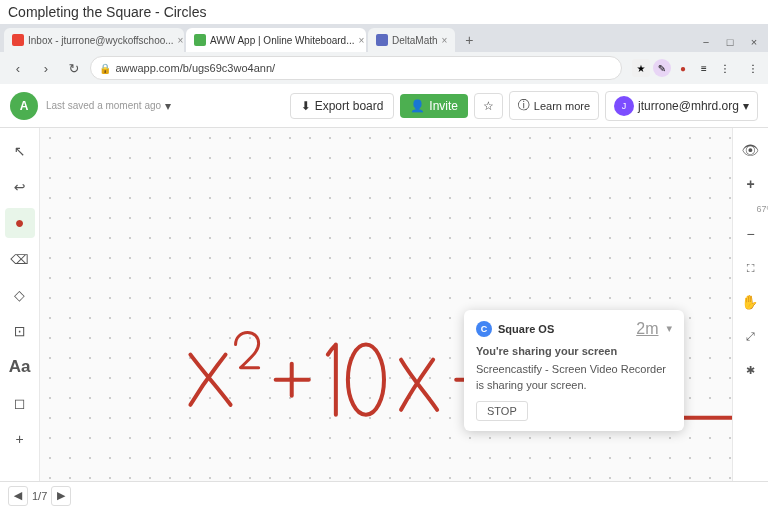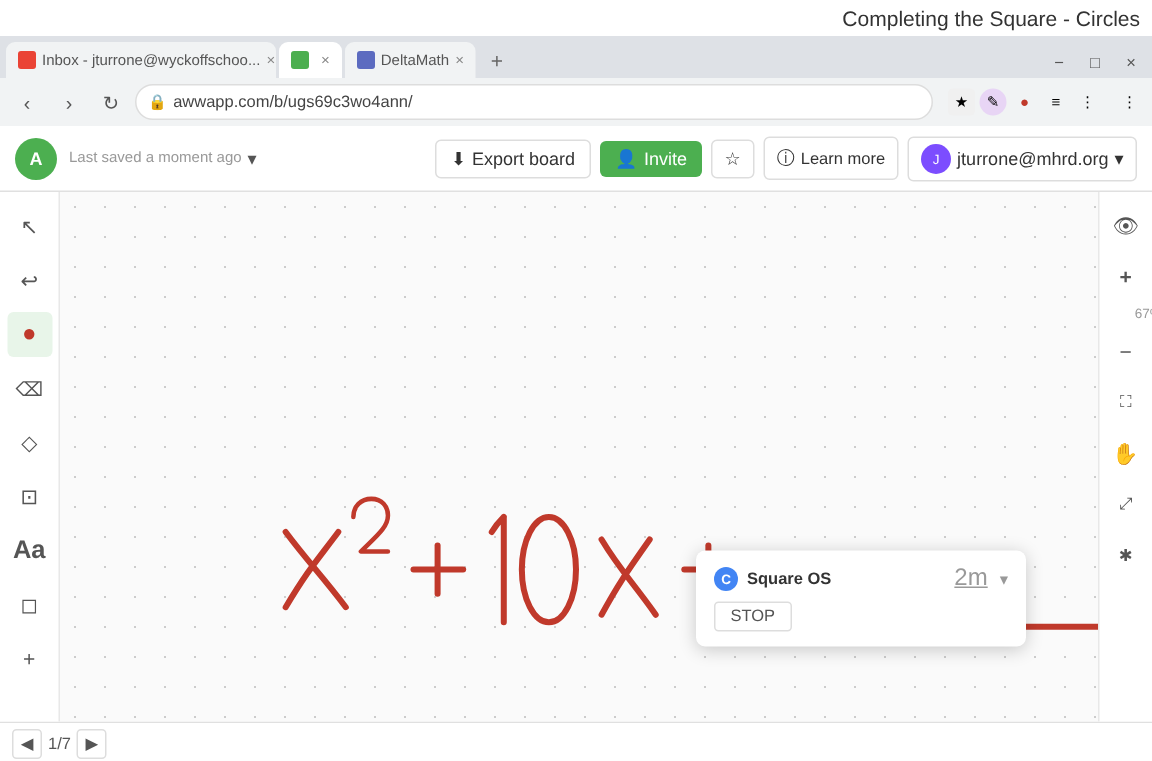--- a/index.html
+++ b/index.html
@@ -5,21 +5,20 @@
     * { margin: 0; padding: 0; box-sizing: border-box; }
     body { width: 768px; height: 507px; overflow: hidden; font-family: 'Arial', sans-serif; background: #fff; }
 
     
     .page-title-bar {
       background: #fff;
       padding: 4px 8px;
       font-size: 14px;
       color: #333;
       border-bottom: none;
-      text-align: right;
     }
 
     
     .browser-frame {
       background: #0f172a;
       width: 100%;
     }
 
     .browser-tab-bar {
       display: flex;
@@ -456,20 +455,21 @@
   <div class="browser-tab-bar">
 
     <div class="browser-tab">
       <div class="tab-favicon" style="background:#ea4335; border-radius:2px; width:12px; height:12px;"></div>
       <span>Inbox - jturrone@wyckoffschoo...</span>
       <span class="tab-close">×</span>
     </div>
 
     <div class="browser-tab active">
       <div class="tab-favicon" style="background:#4caf50; border-radius:2px; width:12px; height:12px;"></div>
+      <span>AWW App | Online Whiteboard...</span>
       <span class="tab-close">×</span>
     </div>
 
     <div class="browser-tab">
       <div class="tab-favicon" style="background:#5c6bc0; border-radius:2px; width:12px; height:12px;"></div>
       <span>DeltaMath</span>
       <span class="tab-close">×</span>
     </div>
     <div class="browser-tab-new">+</div>
 
@@ -594,20 +594,24 @@
 
     </svg>
 
     <div class="notification-popup">
       <div class="notification-header">
         <div class="chrome-os-icon">C</div>
         <span class="notification-title">Square OS</span>
         <span class="notification-time">2m</span>
         <span style="cursor:pointer; color:#999; margin-left:2px;">▾</span>
       </div>
+      <div class="notification-body">
+        <div style="font-weight:600; margin-bottom:3px;">You're sharing your screen</div>
+        <div>Screencastify - Screen Video Recorder is sharing your screen.</div>
+      </div>
       <div class="stop-btn">STOP</div>
     </div>
 
   </div>
 
   <div class="right-sidebar">
     <div class="right-tool-btn">
       <span>👁</span>
     </div>
     <div class="right-tool-btn">

